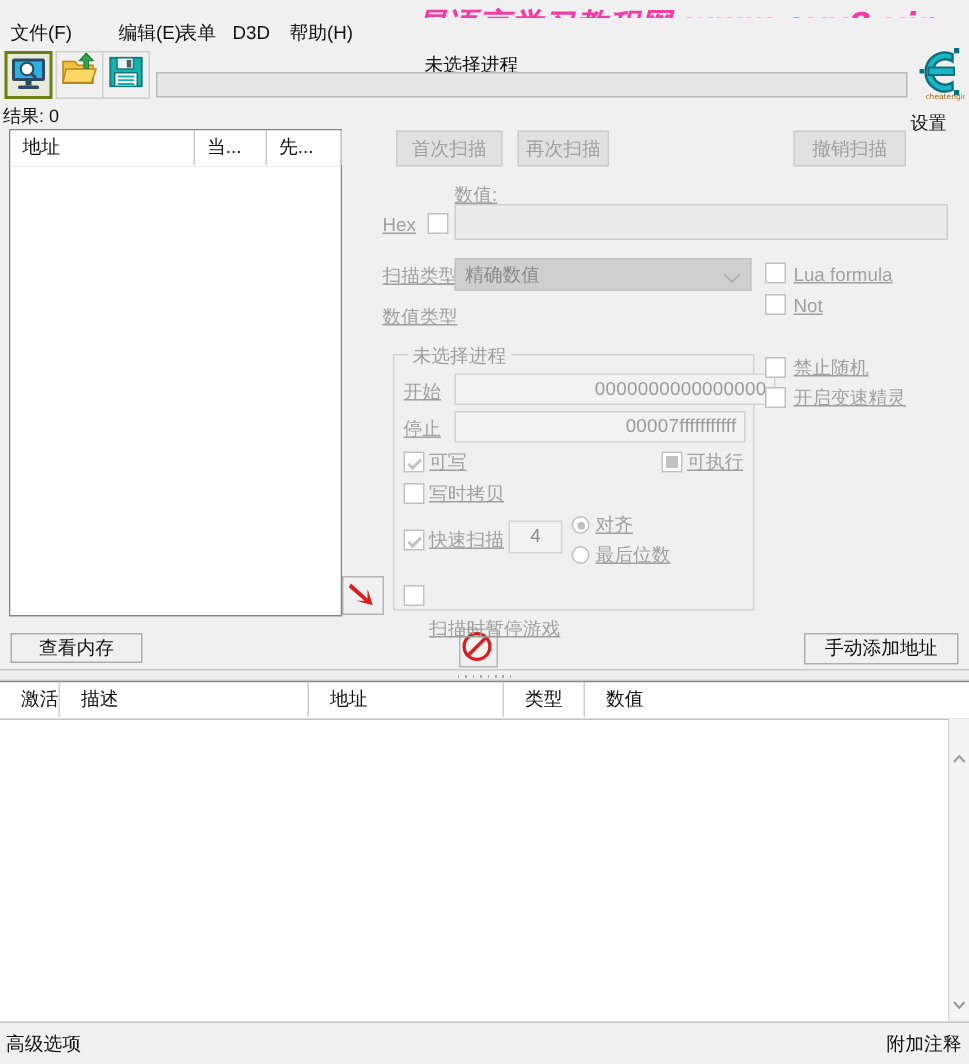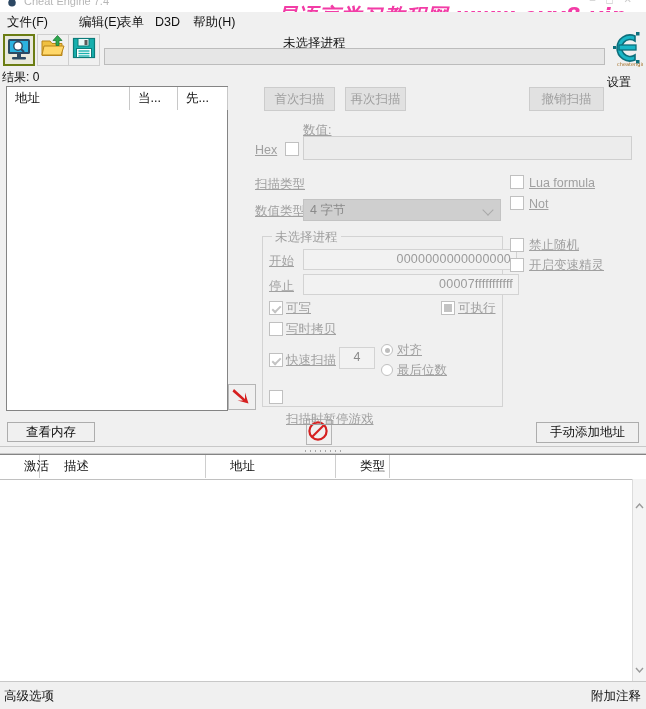--- a/index.html
+++ b/index.html
@@ -74,49 +74,41 @@
   .radio.on::after{content:"";position:absolute;left:2.5px;top:2.5px;width:5px;height:5px;border-radius:50%;background:#bdbdbd;}
 
   
   .splitter{position:absolute;left:0;top:446px;width:646px;height:8px;background:#f0f0f0;border-top:1px solid #c8c8c8;border-bottom:1px solid #c8c8c8;box-sizing:border-box;}
   .grip{position:absolute;left:50%;top:3px;margin-left:-18px;width:36px;height:2px;
         background-image:repeating-linear-gradient(to right,#a8a8a8 0 1px,transparent 1px 5px);}
 
   
   .addrtable{position:absolute;left:0;top:454px;width:646px;height:227px;background:#ffffff;border-top:1px solid #848484;box-sizing:border-box;}
   .at-head{position:relative;height:24px;background:#ffffff;border-bottom:1px solid #c0c0c0;}
-  .at-col{position:absolute;top:0;height:23px;line-height:23px;font-size:12.5px;color:#101010;padding-left:24px;box-sizing:border-box;border-right:1px solid #cecece;white-space:nowrap;}
+  .at-col{position:absolute;top:0;height:23px;line-height:23px;font-size:12.5px;color:#101010;padding-left:14px;box-sizing:border-box;border-right:1px solid #cecece;white-space:nowrap;}
   .at-scroll{position:absolute;right:0;top:24px;width:14px;bottom:0;background:#f4f4f4;border-left:1px solid #dcdcdc;box-sizing:border-box;}
   .at-scroll .arrowup,.at-scroll .arrowdn{position:absolute;left:0;width:13px;height:14px;}
   .at-scroll .arrowup{top:20px;}
   .at-scroll .arrowdn{bottom:4px;}
 
   
   .statusbar{position:absolute;left:0;top:681px;width:646px;height:28px;background:#f0f0f0;border-top:1px solid #c8c8c8;box-sizing:border-box;}
   .sb-left{position:absolute;left:4px;top:6px;font-size:12.5px;color:#101010;}
   .sb-right{position:absolute;right:5px;top:6px;font-size:12.5px;color:#101010;}
 
   
   .watermark{position:absolute;left:276px;top:2px;font-size:21px;color:#f23ca6;white-space:nowrap;
              font-family:"DejaVu Serif",serif;font-weight:bold;font-style:italic;letter-spacing:.5px;}
   .watermark .ascii{font-family:"DejaVu Sans",sans-serif;font-style:italic;font-weight:bold;}
 </style>
 </head>
 <body>
 
 <div id="app">
 
-  <div class="titlebar">
-    <svg class="tb-icon" viewBox="0 0 16 16">
-      <circle cx="8" cy="9" r="5" fill="#2c4763"></circle>
-        <rect x="5" y="1" width="6" height="4" fill="#2c4763"></rect>
-    </svg>
-    <span class="tb-text">Cheat Engine 7.4</span>
-    <span class="tb-btns">–◻✕</span>
-  </div>
 
   <div class="watermark">
     <span>易语言学习教程网</span>
     <span class="ascii">www.eyy8.vip</span>
   </div>
 
   <div class="menubar">
     <div class="menu-item" style="left:4px">文件(F)</div>
     <div class="menu-item" style="left:76px">编辑(E)</div>
     <div class="menu-item" style="left:116px">表单</div>
@@ -198,40 +190,40 @@
   <div class="scanbtn" style="left:264px;top:87px;width:71px">首次扫描</div>
   <div class="scanbtn" style="left:345px;top:87px;width:61px">再次扫描</div>
   <div class="scanbtn" style="left:529px;top:87px;width:75px">撤销扫描</div>
 
   <div class="lbl" style="left:303px;top:122px">数值:</div>
   <div class="lbl" style="left:255px;top:143px">Hex</div>
   <div class="cbox" style="left:285px;top:142px"></div>
   <div class="val-input" title=""></div>
 
   <div class="lbl" style="left:255px;top:176px">扫描类型</div>
+  <div class="combo" style="left:303px;top:172px;width:198px">
+    <span class="ctext">精确数值</span>
+    <span class="carrow"></span>
+  </div>
   <div class="cbox" style="left:510px;top:175px"></div>
   <div class="lbl" style="left:529px;top:176px">Lua formula</div>
 
   <div class="lbl" style="left:255px;top:203px">数值类型</div>
-  <div class="combo" style="left:303px;top:199px;width:198px">
-    <span class="ctext">4 字节</span>
-    <span class="carrow"></span>
-  </div>
   <div class="cbox" style="left:510px;top:196px"></div>
   <div class="lbl" style="left:529px;top:197px">Not</div>
 
   <div class="group"></div>
   <div class="group-title">未选择进程</div>
 
   <div class="lbl" style="left:269px;top:253px">开始</div>
   <div class="gfield" style="left:303px;top:249px;width:214px">
     <span class="gv">0000000000000000</span>
   </div>
   <div class="lbl" style="left:269px;top:278px">停止</div>
-  <div class="gfield" style="left:303px;top:274px;width:216px">
+  <div class="gfield" style="left:303px;top:274px;width:194px">
     <span class="gv">00007fffffffffff</span>
   </div>
 
   <div class="cbox checked" style="left:269px;top:301px"></div>
   <div class="lbl" style="left:286px;top:300px">可写</div>
   <div class="cbox greysq" style="left:441px;top:301px"></div>
   <div class="lbl" style="left:458px;top:300px">可执行</div>
 
   <div class="cbox" style="left:269px;top:322px"></div>
   <div class="lbl" style="left:286px;top:321px">写时拷贝</div>
@@ -257,20 +249,21 @@
   <div class="splitter">
     <div class="grip"></div>
   </div>
 
   <div class="addrtable">
     <div class="at-head">
       <div class="at-col" style="left:0;width:40px">激活</div>
       <div class="at-col" style="left:40px;width:166px">描述</div>
       <div class="at-col" style="left:206px;width:130px">地址</div>
       <div class="at-col" style="left:336px;width:54px">类型</div>
+      <div class="at-col" style="left:390px;width:240px;border-right:none">数值</div>
     </div>
     <div class="at-scroll">
       <svg class="arrowup" viewBox="0 0 13 14">
         <path d="M3 9 L6.5 5 L10 9" fill="none" stroke="#9a9a9a" stroke-width="1.4"></path>
       </svg>
       <svg class="arrowdn" viewBox="0 0 13 14">
         <path d="M3 5 L6.5 9 L10 5" fill="none" stroke="#9a9a9a" stroke-width="1.4"></path>
       </svg>
     </div>
   </div>

